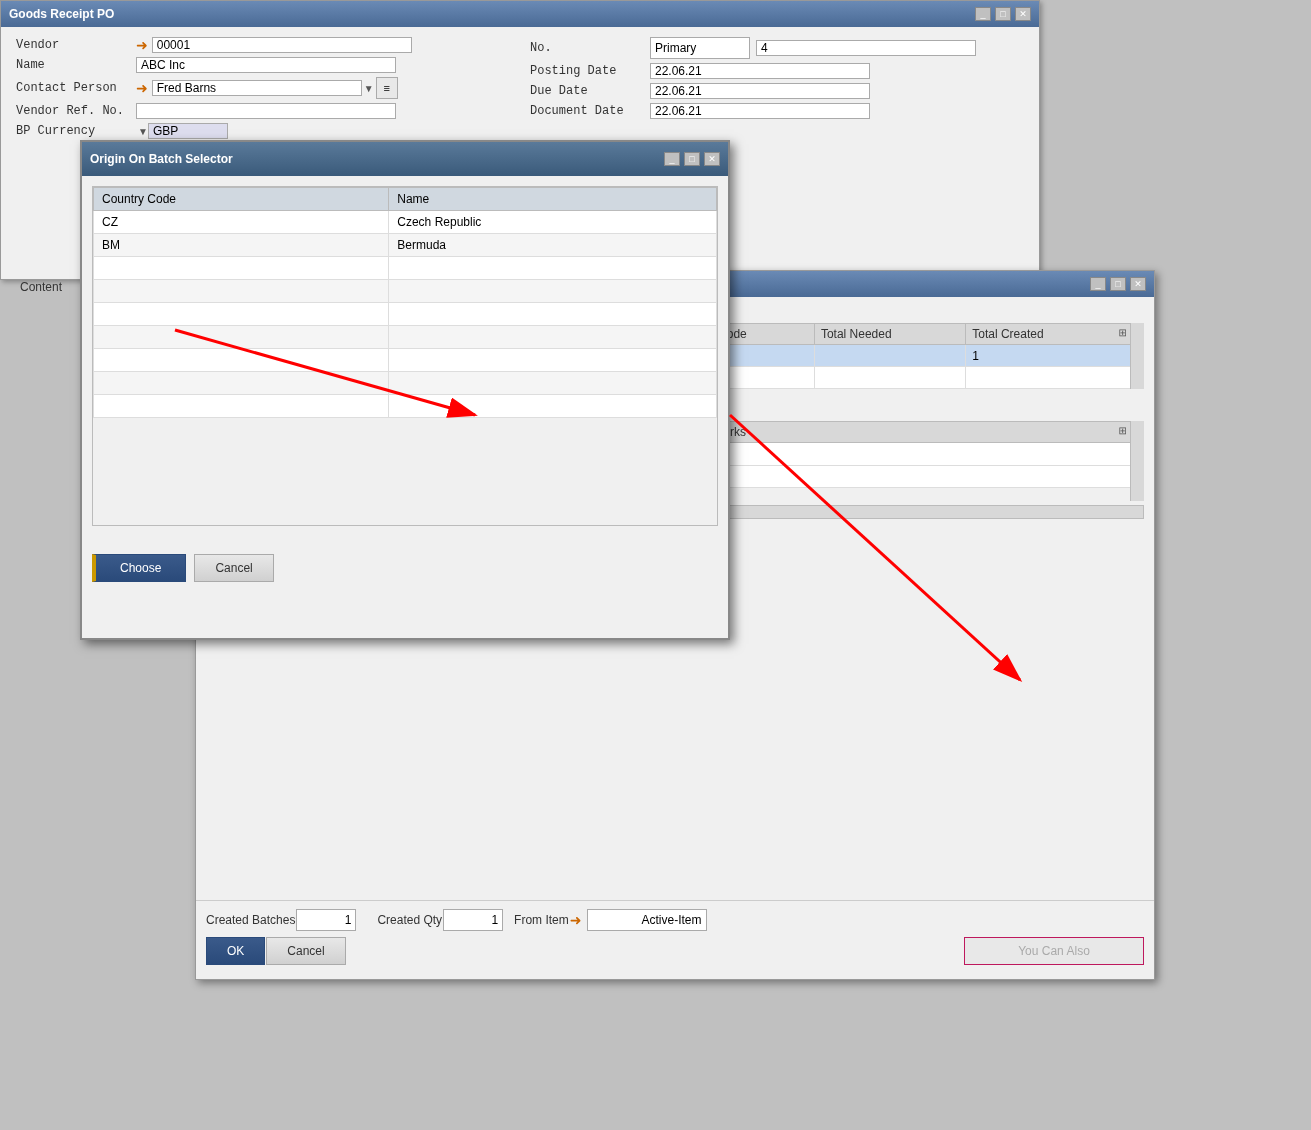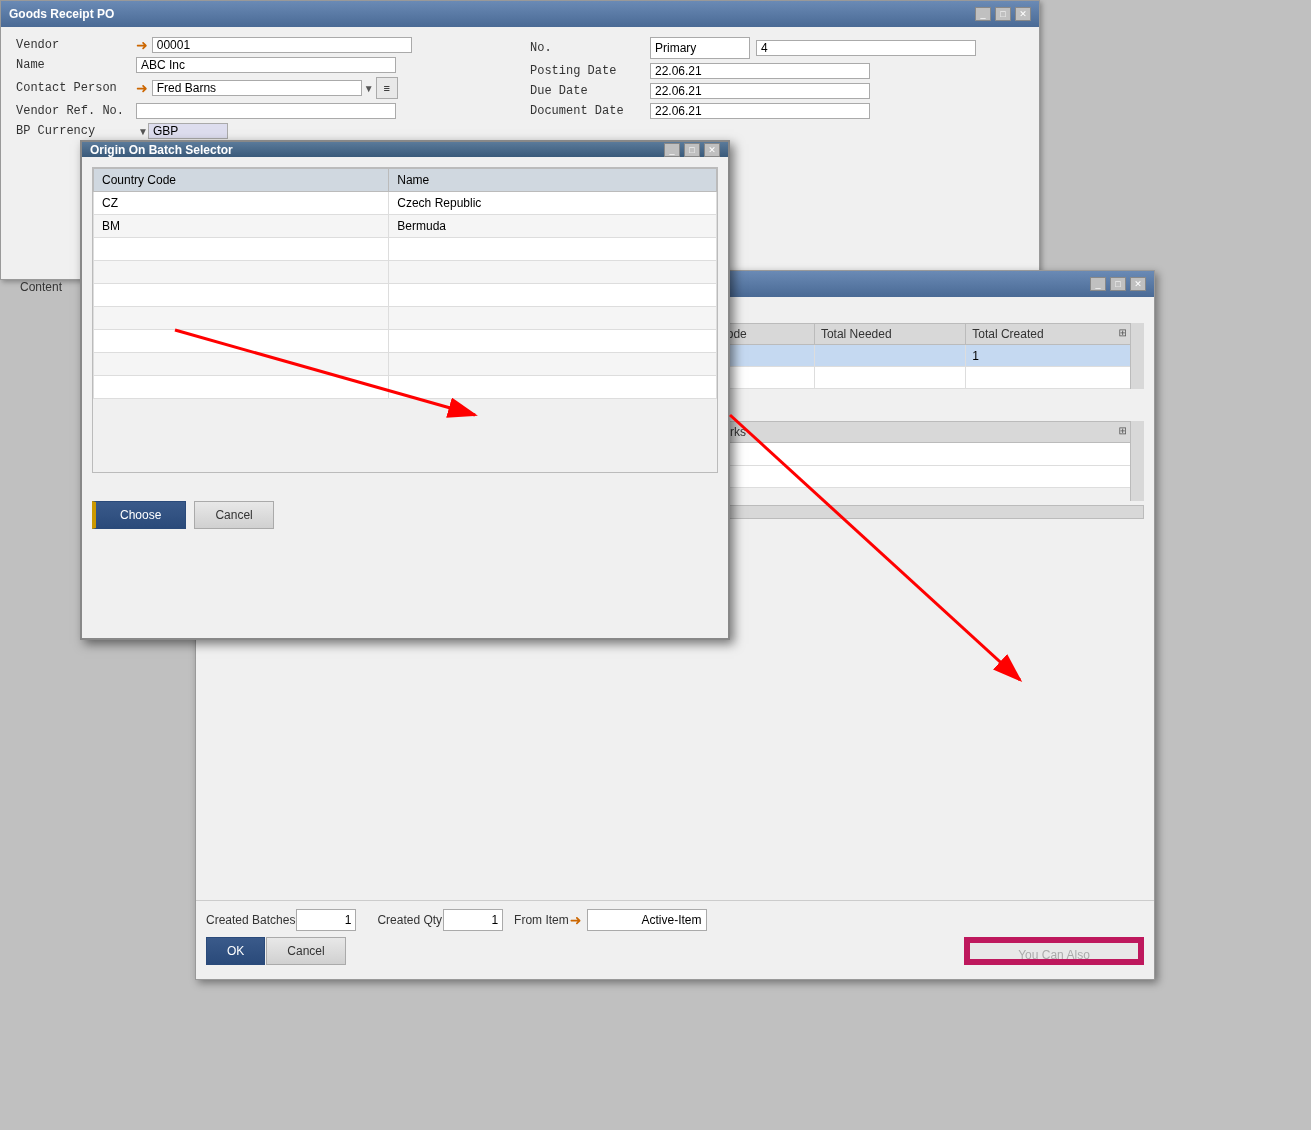--- a/index.html
+++ b/index.html
@@ -141,21 +141,21 @@
       color: #333;
       border: 1px solid #aaa;
       padding: 5px 20px;
       cursor: pointer;
       font-size: 12px;
       height: 28px;
     }
     .btn-disabled {
       background: #e8e8e8;
       color: #aaa;
-      border: 6px solid #be185d;
+      border: 1px solid #be185d;
       padding: 5px 20px;
       cursor: default;
       font-size: 12px;
       height: 28px;
     }
 
     
     .selector-dialog {
       position: absolute;
       top: 140px; left: 80px;
@@ -166,21 +166,21 @@
       box-shadow: 4px 4px 10px rgba(0,0,0,0.5);
       z-index: 20;
     }
     .dialog-titlebar {
       background: linear-gradient(to bottom, #5a7a9a, #3a5a7a);
       color: white;
       padding: 4px 8px;
       display: flex;
       align-items: center;
       justify-content: space-between;
-      height: 15px;
+      height: 34px;
     }
     .dialog-titlebar-title { font-weight: bold; font-size: 12px; }
     .dialog-content { padding: 10px; }
     .find-row { display: flex; align-items: center; margin-bottom: 8px; }
     .find-label { width: 60px; font-size: 12px; }
     .find-input {
       flex: 1;
       border: 1px solid #aaa;
       background: #ffffcc;
       padding: 2px 4px;
@@ -201,21 +201,21 @@
       font-weight: normal;
     }
     .selector-table td {
       border: 1px solid #ddd;
       padding: 4px 8px;
       background: white;
     }
     .selector-table tr:nth-child(even) td { background: #f5f5f5; }
 
     .selector-table-wrapper {
-      height: 306px;
+      height: 340px;
       overflow-y: auto;
       border: 1px solid #bbb;
     }
 
     .dialog-buttons {
       display: flex;
       gap: 8px;
       margin-top: 28px;
     }
     .btn-choose {

